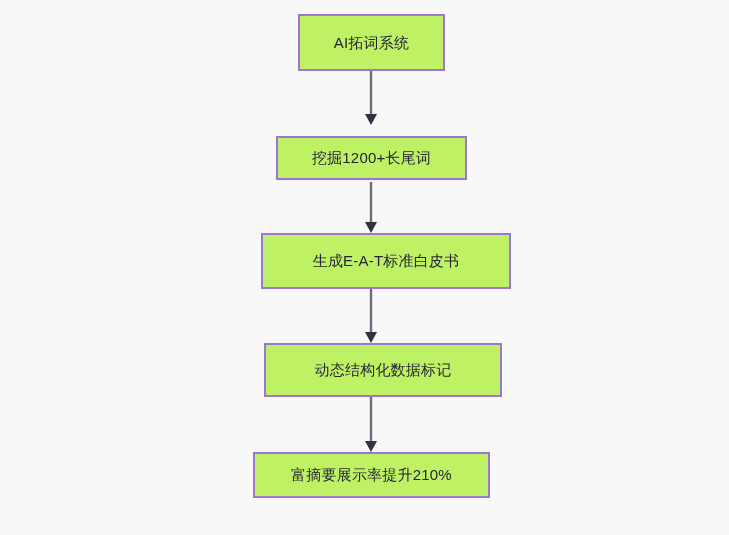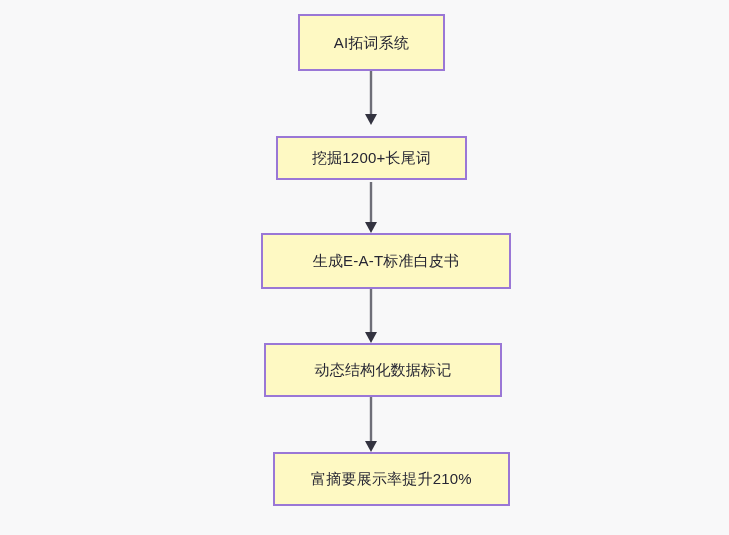--- a/index.html
+++ b/index.html
@@ -14,21 +14,21 @@
     overflow: hidden;
   }
   #flowchart {
     position: relative;
     width: 729px;
     height: 535px;
   }
   .node {
     position: absolute;
     box-sizing: border-box;
-    background: #fef9c3;
+    background: #bef264;
     border: 2px solid #9a77d6;
     display: flex;
     align-items: center;
     justify-content: center;
   }
   .node-label {
     font-size: 15px;
     line-height: 1.2;
     color: #262633;
     letter-spacing: 0.2px;
@@ -51,21 +51,21 @@
   }
   .edge-arrow {
     fill: #333340;
   }
 
   
   #node-0 { left: 298px; top: 14px;  width: 147px; height: 57px; }
   #node-1 { left: 276px; top: 136px; width: 191px; height: 44px; }
   #node-2 { left: 261px; top: 233px; width: 250px; height: 56px; }
   #node-3 { left: 264px; top: 343px; width: 238px; height: 54px; }
-  #node-4 { left: 253px; top: 452px; width: 237px; height: 54px; margin-left: 20px; }
+  #node-4 { left: 253px; top: 452px; width: 237px; height: 46px; }
 </style>
 </head>
 <body>
 
 <div id="flowchart">
 
   <div class="edge" style="left:371px; top:71px;">
     <svg width="24" height="54" viewBox="-12 0 24 54" style="position:absolute; left:-12px; top:0;">
       <path class="edge-line" d="M0,0 L0,44"></path>
       <polygon class="edge-arrow" points="-6,43 6,43 0,54"></polygon>

